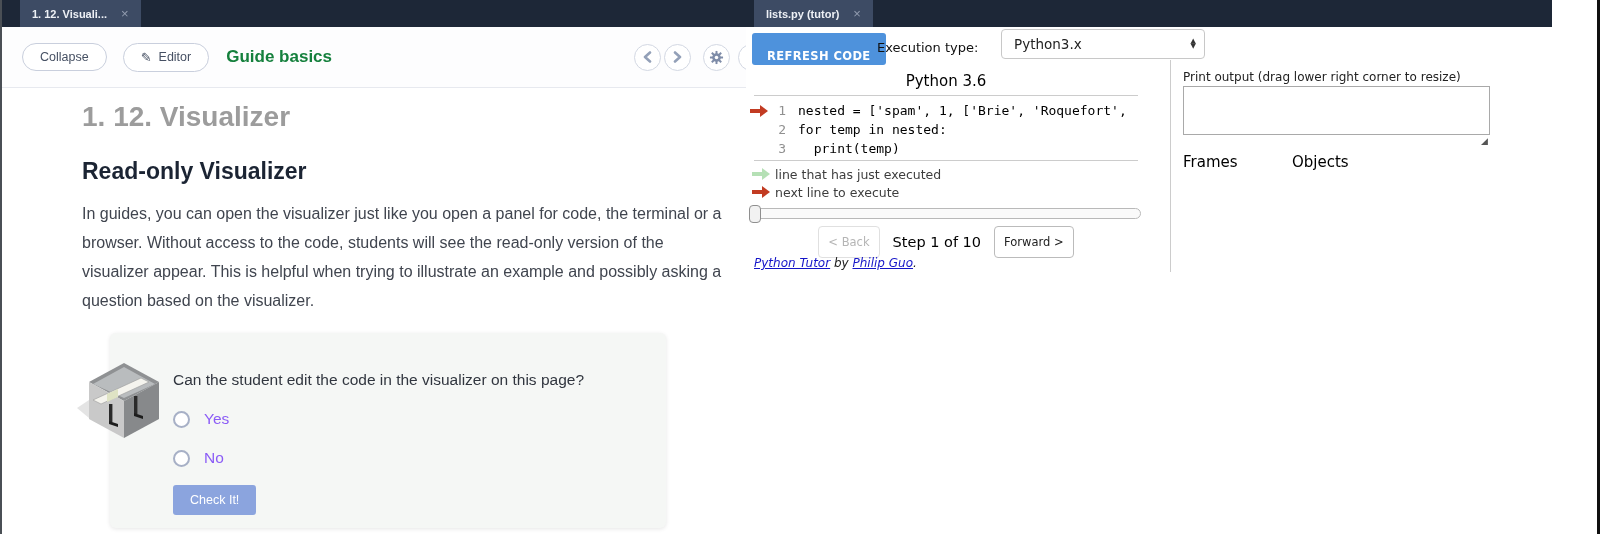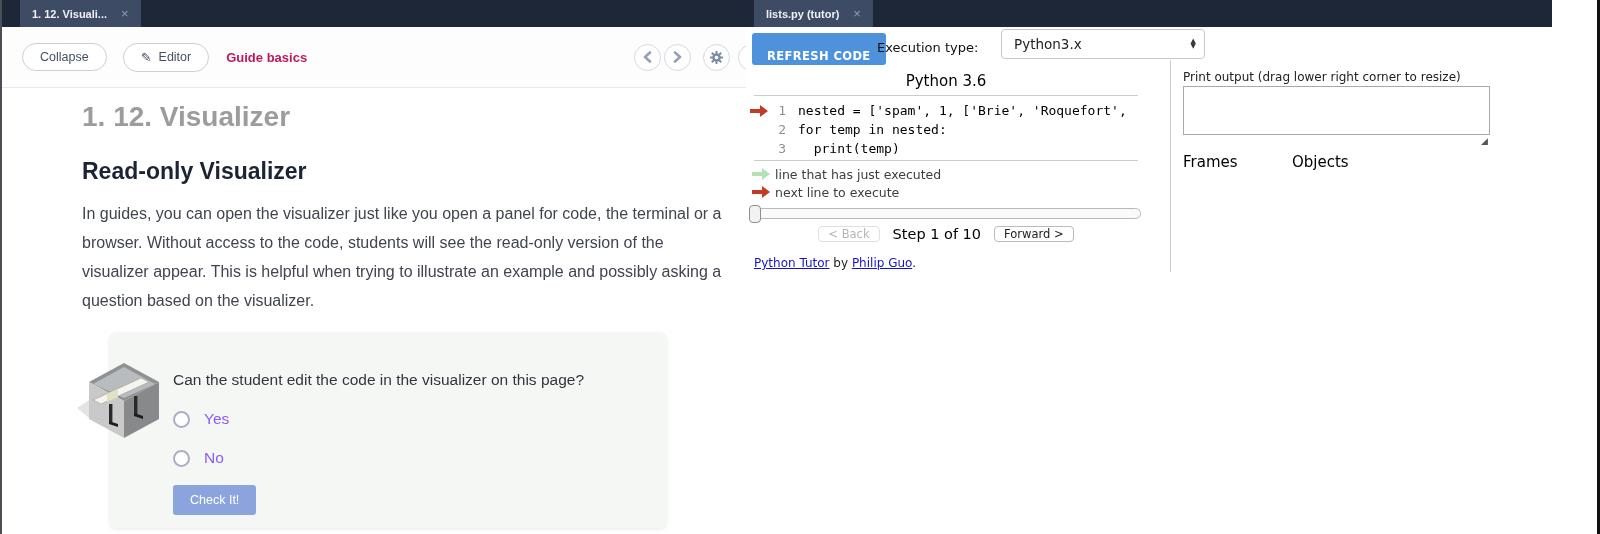--- a/index.html
+++ b/index.html
@@ -21,21 +21,21 @@
   .tab-left  { margin-left:18px; }
   .tab-right { margin-left:8px; }
   .tab-close { color:#939db0; font-size:13px; font-weight:normal; cursor:pointer; }
 
   
   .toolbar { height:61px; background:#fdfdfe; border-bottom:1px solid #e7e9ef; display:flex; align-items:center; padding:0 18px 0 20px; }
   .pill-btn { display:inline-flex; align-items:center; gap:7px; border:1px solid #c9cfdd; border-radius:15px;
               background:#fff; color:#465063; font-size:12.5px; padding:6px 17px; cursor:pointer; }
   .pill-btn + .pill-btn { margin-left:16px; }
   .pencil { font-size:13px; color:#465063; }
-  .crumb { margin-left:17px; font-size:13px; font-weight:bold; color:#be185d; }
+  .crumb { margin-left:17px; font-size:17px; font-weight:bold; color:#15803d; }
   .tool-icons { margin-left:auto; display:flex; align-items:center; }
   .circle-btn { width:27px; height:27px; border:1px solid #d3d8e3; border-radius:50%; background:#fff;
                 display:flex; align-items:center; justify-content:center; cursor:pointer; }
   .circle-btn + .circle-btn { margin-left:3px; }
   .gap12 { width:12px; } .gap8 { width:8px; }
   .hamburger div { width:12px; height:2.5px; background:#93a0b8; border-radius:1px; margin:1.5px 0; }
 
   
   .content { padding:12px 0 0 80px; }
   .sec-title { font-size:28px; font-weight:bold; color:#9c9c9c; line-height:34px; }
@@ -84,27 +84,27 @@
   .legend-row { display:flex; align-items:center; gap:12px; height:18px; }
   .legend-label { font-size:12.5px; color:#3d3d3d; }
 
   .slider { position:absolute; left:-1px; top:181px; width:392px; height:11px; border:1px solid #b9b9b9;
             border-radius:6px; background:#fafafa; cursor:pointer; }
   .slider-thumb { position:absolute; left:-1px; top:-4px; width:12px; height:18px; border:1px solid #8f8f8f;
                   border-radius:4px; background:#f2f2f2; }
 
   .step-controls { position:absolute; left:0; top:199px; width:392px; display:flex; align-items:center;
                    justify-content:center; gap:13px; }
-  .step-btn { font-size:11.5px; border-radius:4px; background:#fff; padding:0 9px; cursor:pointer;
+  .step-btn { font-size:11.5px; border-radius:4px; background:#fff; padding:8px 9px; cursor:pointer;
               font-family:"DejaVu Sans",sans-serif; }
   .step-btn.disabled { color:#b5b5b5; border:1px solid #e0e0e0; cursor:default; }
   .step-btn.enabled  { color:#222;    border:1px solid #bbb; }
   .step-label { font-size:14.5px; color:#000; }
 
-  .attribution { position:absolute; left:4px; top:229px; font-size:12px; color:#222; }
+  .attribution { position:absolute; left:4px; top:229px; font-size:12px; color:#222;font-style:italic; }
   .attribution a { color:#1414c8; text-decoration:underline; cursor:pointer; }
 
   .vdivider { position:absolute; left:424px; top:33px; height:212px; border-left:1px solid #ccc; }
 
   .outcol { position:absolute; left:437px; top:0; width:310px; }
   .out-label { position:absolute; left:0; top:43px; font-size:12px; color:#222; }
   .out-box { position:absolute; left:0; top:59px; width:307px; height:49px; border:1px solid #a9a9a9; background:#fff; }
   .out-resize { position:absolute; left:298px; top:109px; font-size:9px; color:#555; }
   .frames-label  { position:absolute; left:0;    top:126px; font-size:15px; color:#000; }
   .objects-label { position:absolute; left:109px; top:126px; font-size:15px; color:#000; }

